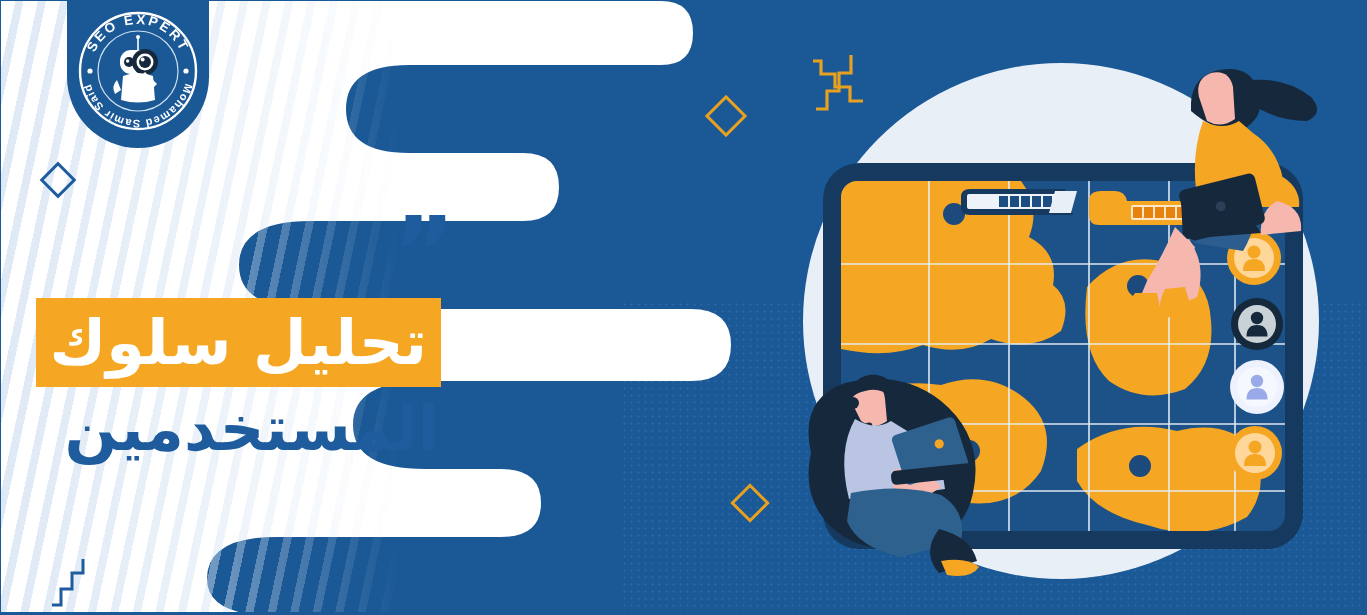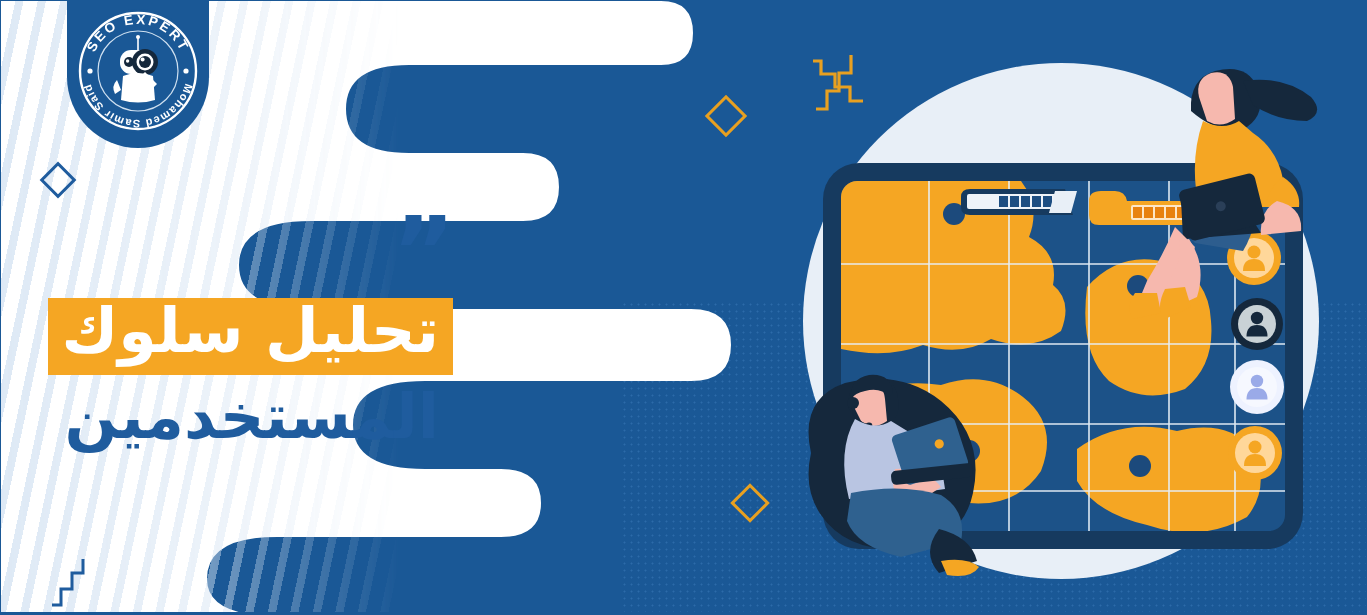--- a/index.html
+++ b/index.html
@@ -82,22 +82,22 @@
     height:72px;
     font-family:"DejaVu Sans", sans-serif;
   }
   .title-line1{
     display:inline-block;
     background:#F5A623;
     color:#ffffff;
     font-size:62px;
     font-weight:bold;
     line-height:1.08;
-    padding:0 14px 10px 14px;
-    margin-right:10px;
+    padding:12px 14px 10px 14px;
+    margin-right:22px;
     white-space:nowrap;
     font-family:"DejaVu Sans", sans-serif;
   }
   .title-line2{
     display:block;
     color:#1f5c9e;
     font-size:62px;
     font-weight:bold;
     line-height:1.15;
     padding-right:24px;

